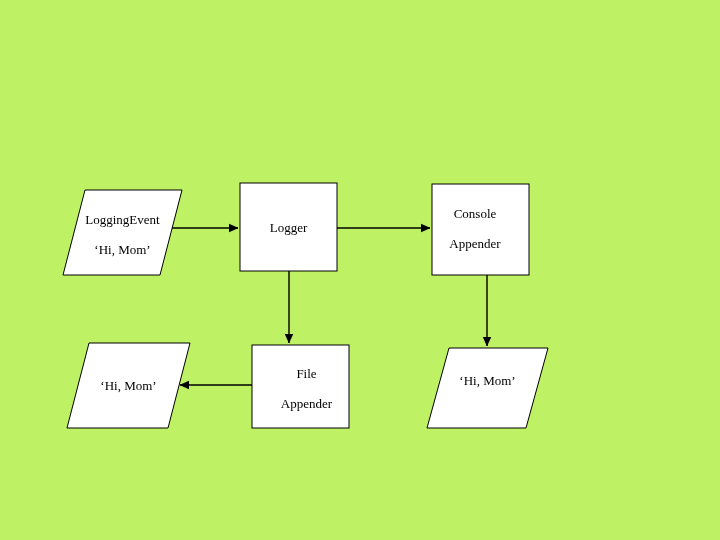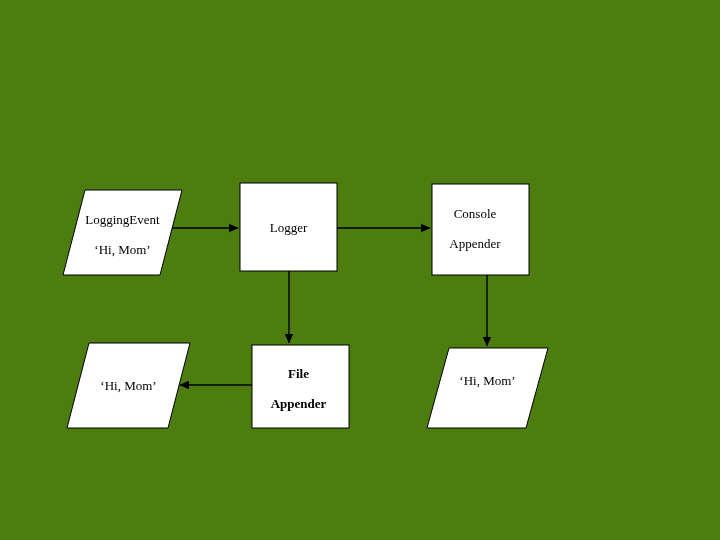--- a/index.html
+++ b/index.html
@@ -10,21 +10,21 @@
   body {
     width: 720px;
     height: 540px;
     overflow: hidden;
     font-family: "Liberation Serif", "DejaVu Serif", serif;
   }
   #canvas {
     position: relative;
     width: 720px;
     height: 540px;
-    background: #4d7c0f;
+    background: #bef264;
   }
   #diagram-svg {
     position: absolute;
     left: 0;
     top: 0;
     width: 720px;
     height: 540px;
   }
   .node-label {
     position: absolute;
@@ -88,21 +88,21 @@
   <div class="node-label single-line" style="left:240px; top:220px; width:97px;">
     <span class="line-1">Logger</span>
 
   </div>
 
   <div class="node-label" style="left:432px; top:206px; width:86px;">
     <span class="line-1">Console</span>
     <span class="line-2">Appender</span>
   </div>
 
-  <div class="node-label" style="left:256px; top:366px; width:85px;font-weight:bold;">
+  <div class="node-label" style="left:264px; top:366px; width:85px;">
     <span class="line-1">File</span>
     <span class="line-2">Appender</span>
   </div>
 
   <div class="node-label single-line" style="left:67px; top:378px; width:123px;">
     <span class="line-1">‘Hi, Mom’</span>
 
   </div>
 
   <div class="node-label single-line" style="left:427px; top:373px; width:121px;">

